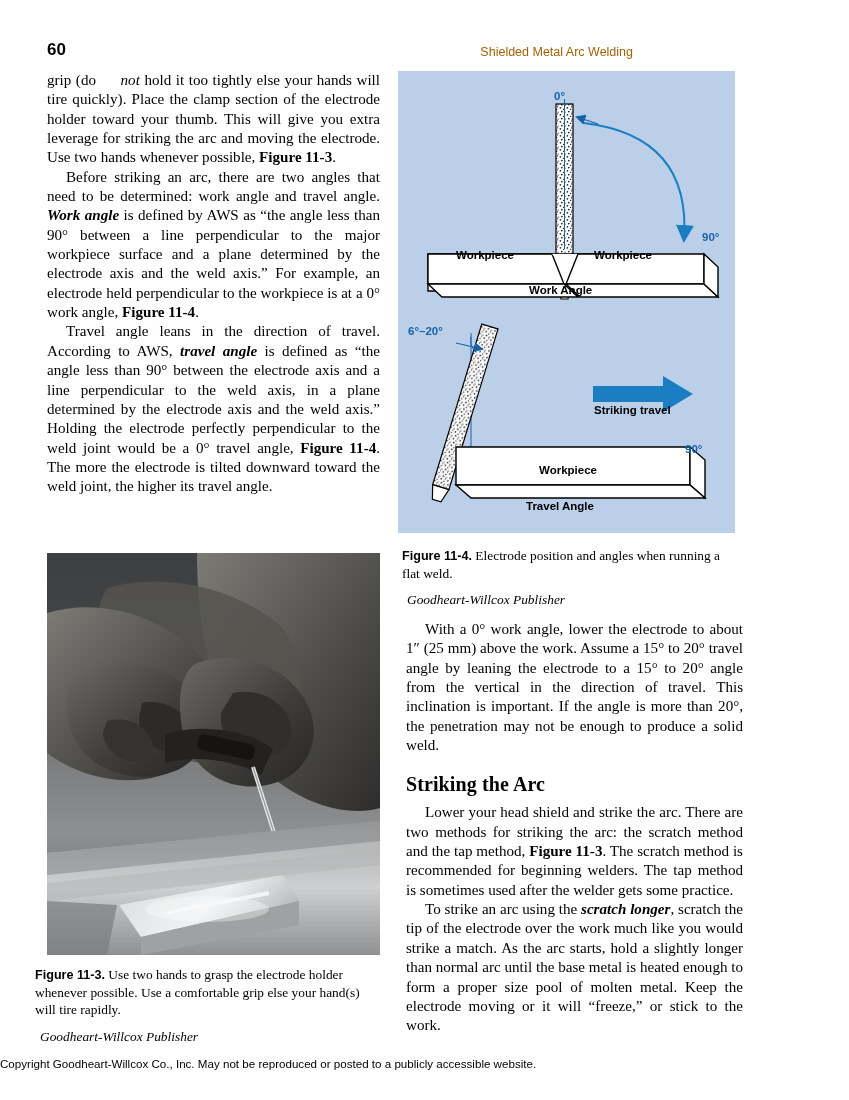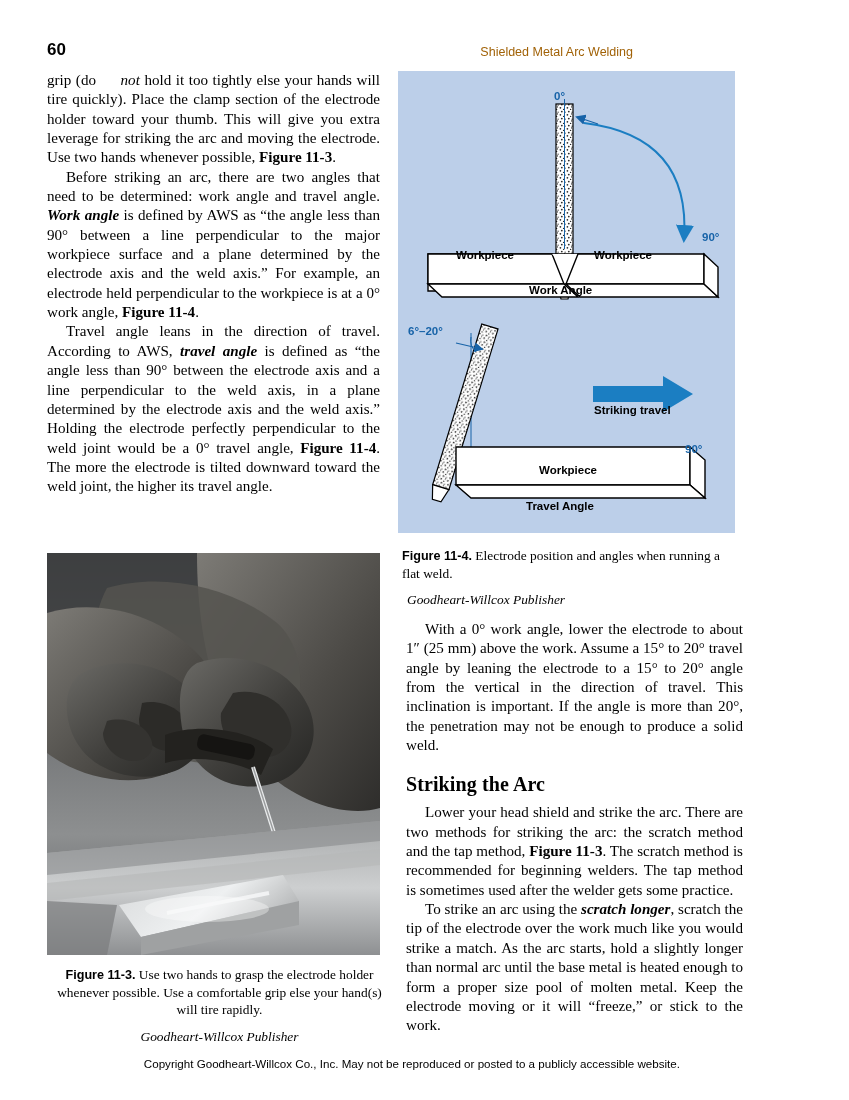--- a/index.html
+++ b/index.html
@@ -125,32 +125,31 @@
     position: absolute;
     left: 47px;
     top: 553px;
     width: 333px;
     height: 402px;
     overflow: hidden;
     background: #6d6f70;
   }
   .fig3-caption {
     position: absolute;
-    left: 53px;
+    left: 31px;
     top: 962px;
     width: 333px;
-    text-align: center;
   }
   
   .footer {
     position: absolute;
     left: 0;
     right: 0;
     top: 1057px;
-    text-align: right;
+    text-align: left;
     font-family: "Liberation Sans", sans-serif;
     font-size: 11.6px;
     color: #000;
   }
   svg { display: block; }
 </style>
 </head>
 <body>
 
 <div class="page">

